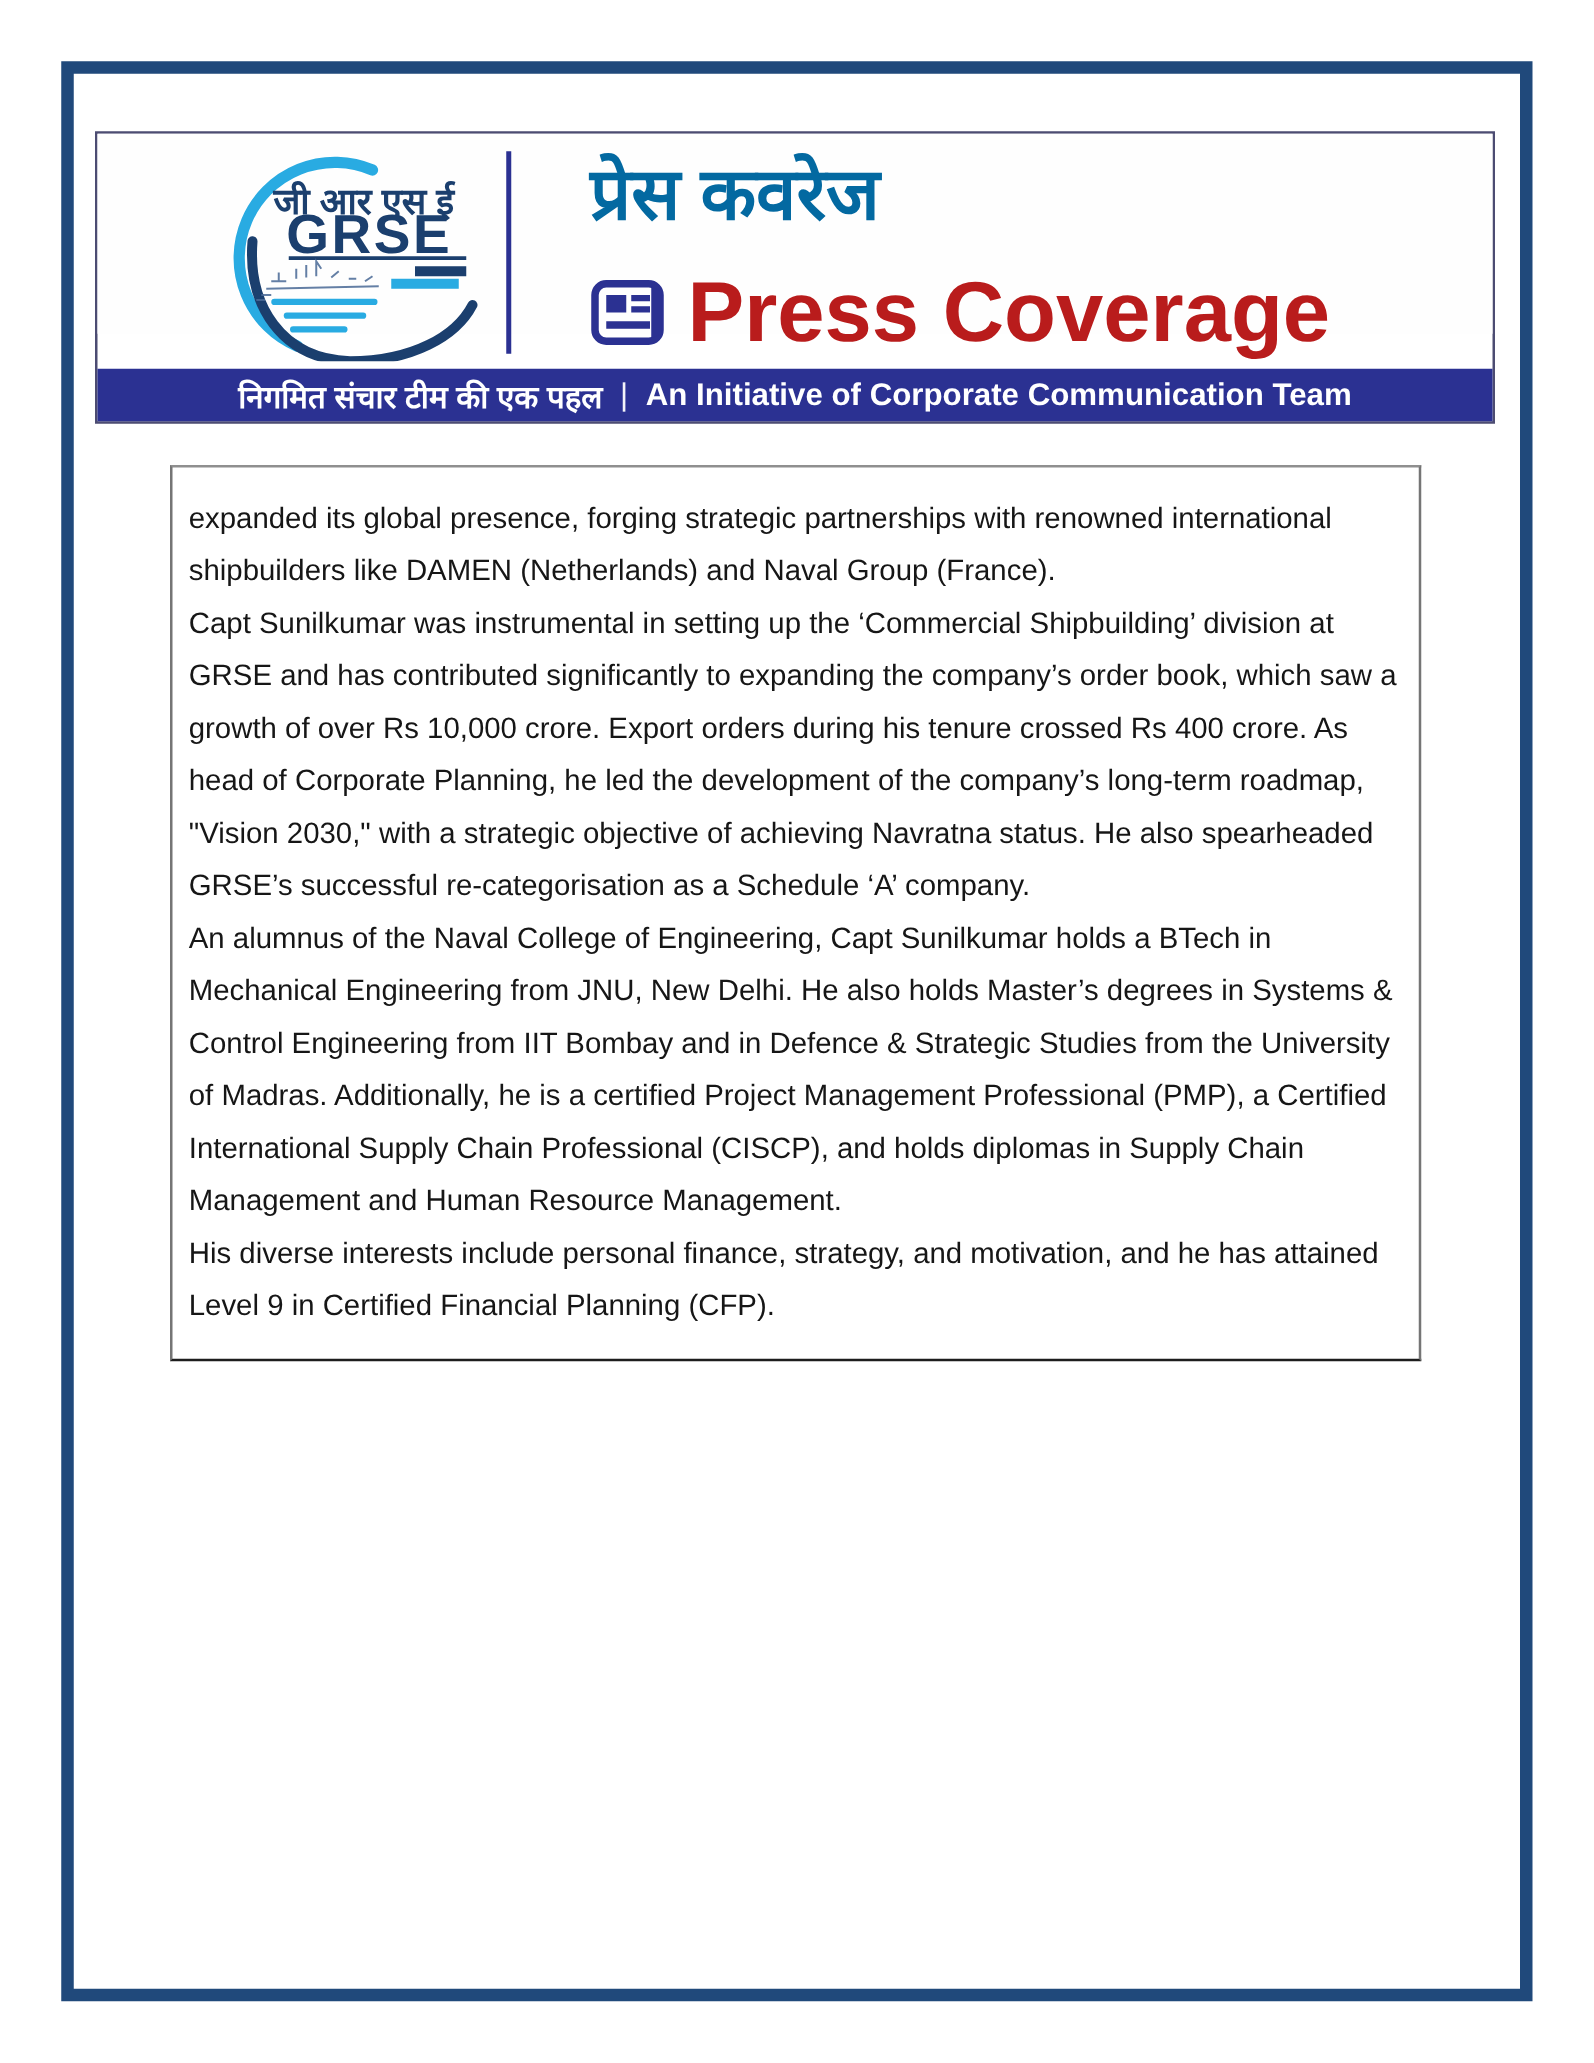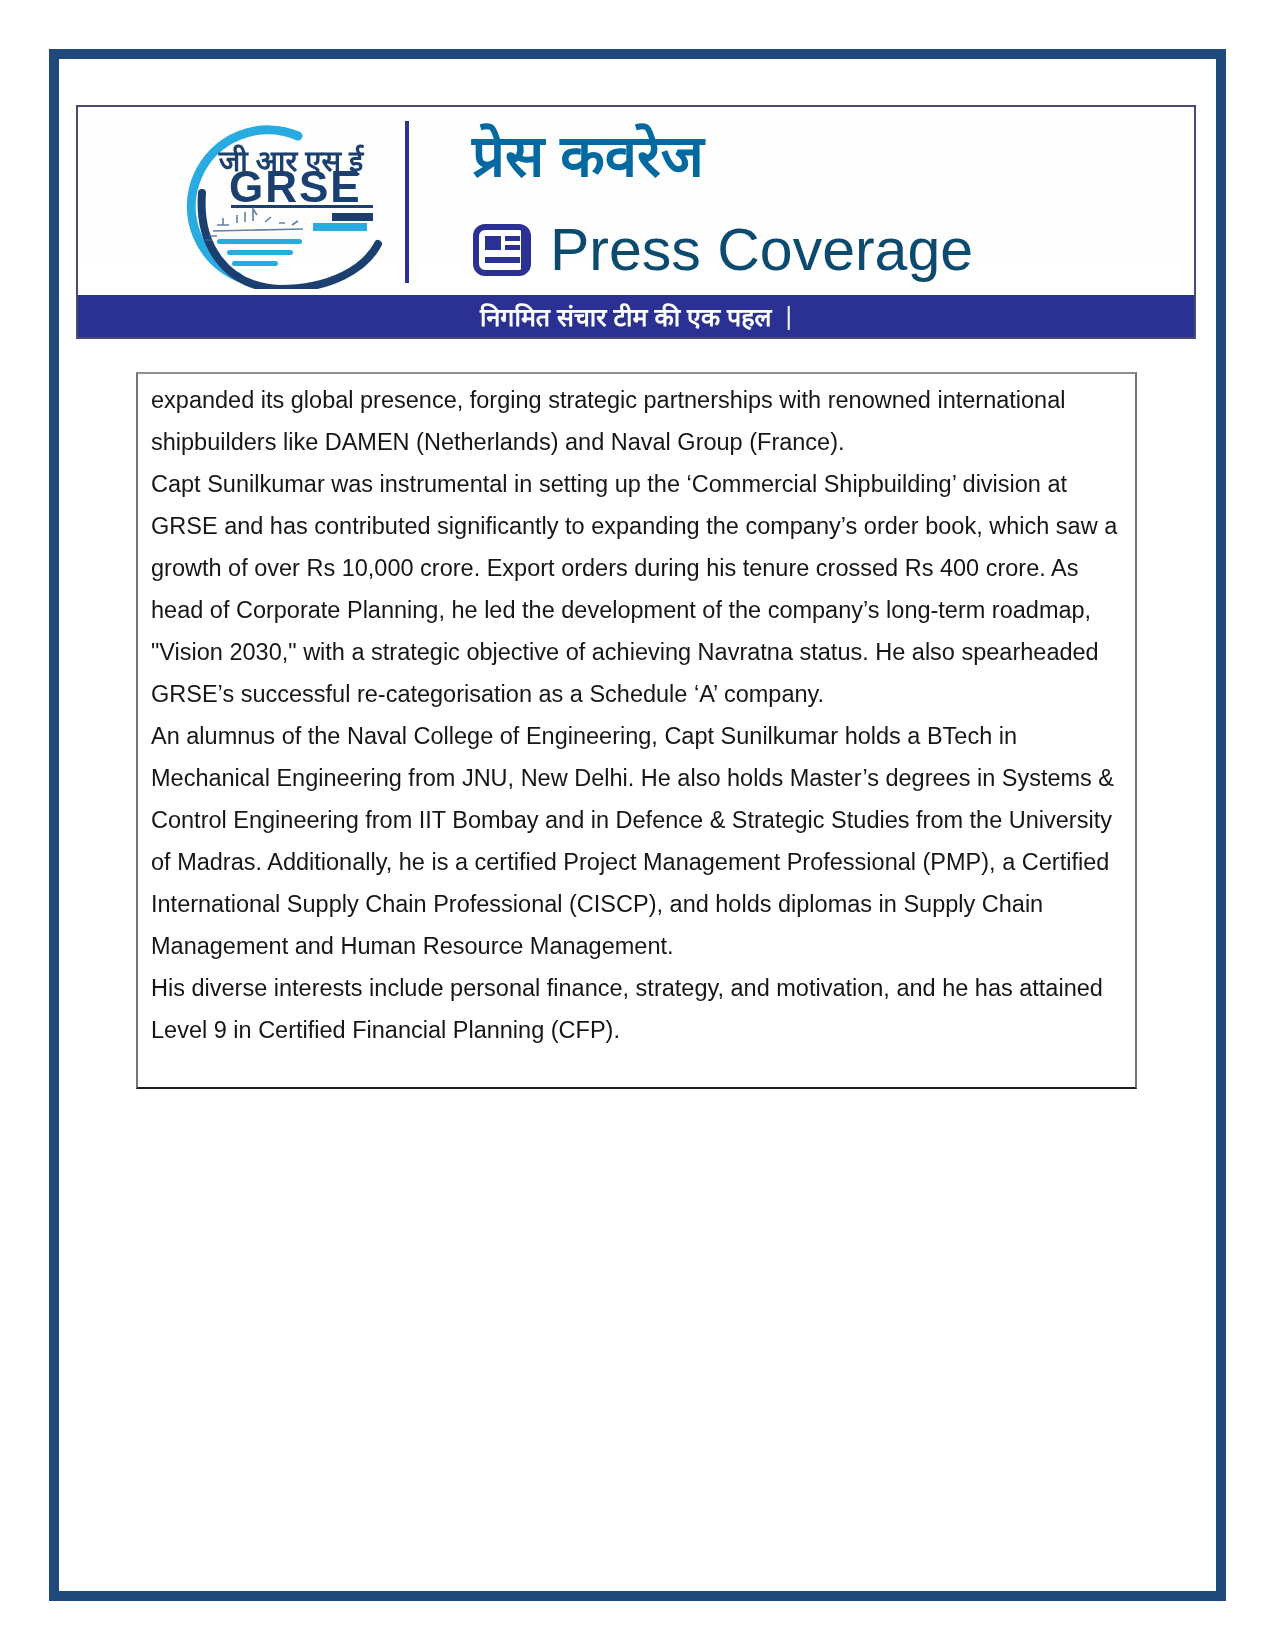--- a/index.html
+++ b/index.html
@@ -34,38 +34,38 @@
     position:absolute;left:327px;top:14px;
     width:4px;height:162px;background:#2b3192;
   }
   .header-titles{position:absolute;left:394px;top:16px;}
   .title-hindi{
     font-size:58px;font-weight:bold;color:#0369a1;
     line-height:66px;white-space:nowrap;
   }
   .title-row{display:flex;align-items:center;gap:16px;margin-top:28px;}
   .title-english{
-    font-size:59px;font-weight:400;color:#0c4a6e;
+    font-size:68px;font-weight:700;color:#b91c1c;
     line-height:66px;white-space:nowrap;letter-spacing:0px;
   }
   .banner{
     height:42px;background:#2b3192;color:#ffffff;
     display:flex;align-items:center;justify-content:center;
     gap:14px;font-size:25px;font-weight:600;white-space:nowrap;margin-top:28px;
   }
   .banner .sep{font-weight:400;opacity:.95;}
   
   .article-box{
     position:absolute;left:136px;top:372px;
     width:1001px;height:717px;
     box-sizing:border-box;
     border:2px solid #757575;
     border-top-color:#8f8f8f;
     border-bottom-color:#1d1d1d;
-    padding:5px 13px 20px 13px;
+    padding:19px 13px 20px 13px;
     background:#ffffff;
     color:#161616;
     font-size:23.5px;line-height:42px;
     text-align:left;
     overflow:hidden;
   }
   .article-box p{margin:0;}
 </style>
 </head>
 <body>
@@ -120,20 +120,21 @@
             <rect x="13" y="38" width="35" height="6" fill="#2b3192"></rect>
           </svg>
           <div class="title-english">Press Coverage</div>
         </div>
       </div>
     </div>
 
     <div class="banner">
       <span>निगमित संचार टीम की एक पहल</span>
       <span class="sep">|</span>
+      <span>An Initiative of Corporate Communication Team</span>
     </div>
   </div>
 
   <div class="article-box">
     <p>expanded its global presence, forging strategic partnerships with renowned international shipbuilders like DAMEN (Netherlands) and Naval Group (France).</p>
     <p>Capt Sunilkumar was instrumental in setting up the ‘Commercial Shipbuilding’ division at GRSE and has contributed significantly to expanding the company’s order book, which saw a growth of over Rs 10,000 crore. Export orders during his tenure crossed Rs 400 crore. As head of Corporate Planning, he led the development of the company’s long-term roadmap, "Vision 2030," with a strategic objective of achieving Navratna status. He also spearheaded GRSE’s successful re-categorisation as a Schedule ‘A’ company.</p>
     <p>An alumnus of the Naval College of Engineering, Capt Sunilkumar holds a BTech in Mechanical Engineering from JNU, New Delhi. He also holds Master’s degrees in Systems &amp; Control Engineering from IIT Bombay and in Defence &amp; Strategic Studies from the University of Madras. Additionally, he is a certified Project Management Professional (PMP), a Certified International Supply Chain Professional (CISCP), and holds diplomas in Supply Chain Management and Human Resource Management.</p>
     <p>His diverse interests include personal finance, strategy, and motivation, and he has attained Level 9 in Certified Financial Planning (CFP).</p>
   </div>
 

